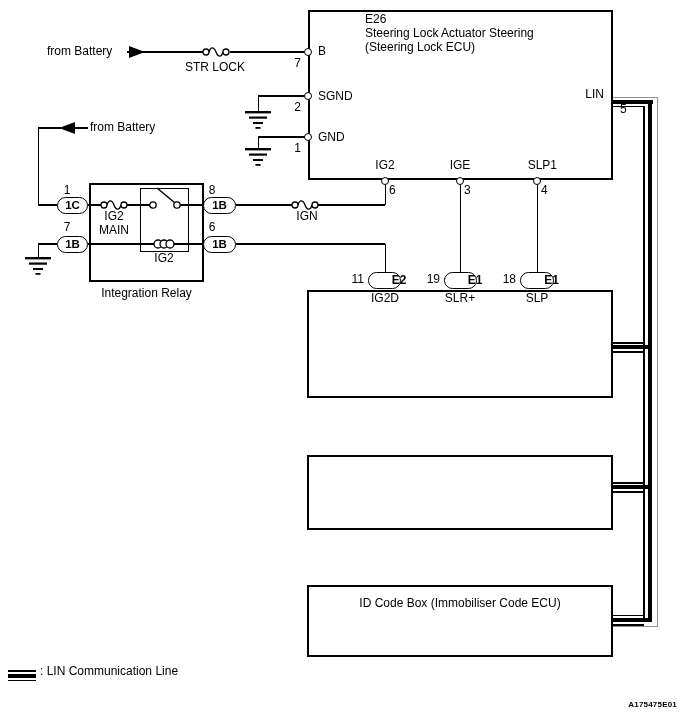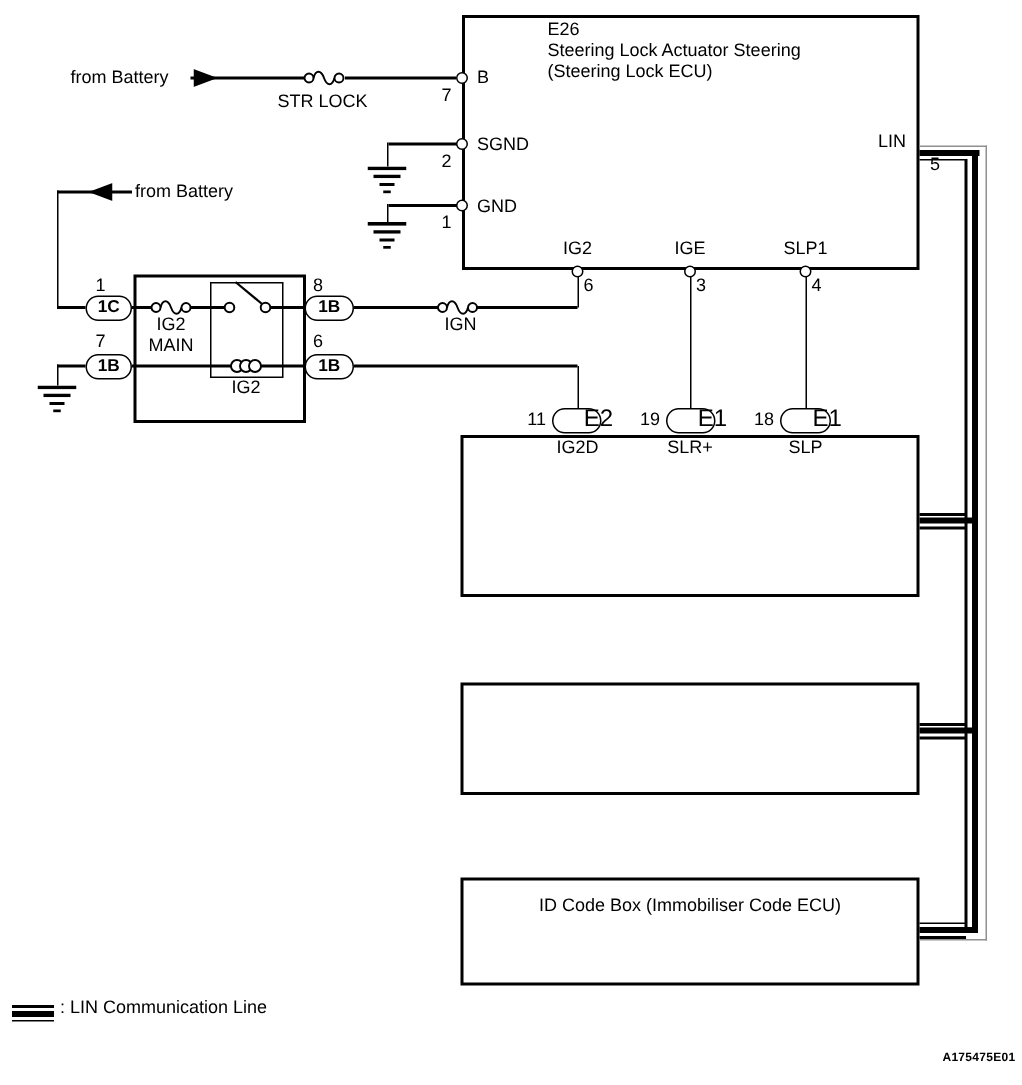--- a/index.html
+++ b/index.html
@@ -13,21 +13,21 @@
   .hl.thick{height:4px;}
   .vl.thick{width:4px;}
   .hl.gray{background:#909090;height:1px;}
   .vl.gray{background:#909090;width:1px;}
   .box{position:absolute;border:2px solid #000;box-sizing:border-box;background:transparent;}
   .box.thin{border-width:1.5px;}
   .pin{position:absolute;width:6px;height:6px;border:1.4px solid #000;border-radius:50%;background:#fff;}
   .stad{position:absolute;height:17px;border:1.8px solid #000;border-radius:10px;background:#fff;
         box-sizing:border-box;display:flex;align-items:center;justify-content:center;
         font-size:11.5px;font-weight:700;}
-  .stad.efw{font-weight:400;font-size:16px;padding-left:29px;}
+  .stad.efw{font-weight:700;font-size:12px;padding-left:29px;}
   .sym{position:absolute;}
   .code{position:absolute;font-size:8px;font-weight:700;letter-spacing:0.2px;}
 </style>
 </head>
 <body>
 
 <div id="stage">
 
   <div class="box" style="left:308px;top:10px;width:305px;height:170px;"></div>
   <div class="box" style="left:307px;top:290px;width:306px;height:108px;"></div>
@@ -178,39 +178,40 @@
   <div class="t tr" style="left:287px;top:57px;width:14px;">7</div>
   <div class="t" style="left:318px;top:90px;">SGND</div>
   <div class="t tr" style="left:287px;top:101px;width:14px;">2</div>
   <div class="t" style="left:318px;top:131px;">GND</div>
   <div class="t tr" style="left:287px;top:142px;width:14px;">1</div>
 
   <div class="t tc" style="left:365px;top:159px;width:40px;">IG2</div>
   <div class="t" style="left:389px;top:184px;">6</div>
   <div class="t tc" style="left:440px;top:159px;width:40px;">IGE</div>
   <div class="t" style="left:464px;top:184px;">3</div>
-  <div class="t tc" style="left:517px;top:159px;width:40px;">SLP1</div>
+  <div class="t tc" style="left:517px;top:159px;width:40px;text-align:right;">SLP1</div>
   <div class="t" style="left:541px;top:184px;">4</div>
 
   <div class="t tr" style="left:574px;top:88px;width:30px;">LIN</div>
   <div class="t" style="left:620px;top:103px;">5</div>
 
   <div class="t" style="left:47px;top:45px;">from Battery</div>
   <div class="t" style="left:90px;top:121px;">from Battery</div>
 
   <div class="t tc" style="left:180px;top:61px;width:70px;">STR LOCK</div>
   <div class="t tc" style="left:94px;top:210px;width:40px;">IG2</div>
   <div class="t tc" style="left:94px;top:224px;width:40px;">MAIN</div>
   <div class="t tc" style="left:287px;top:210px;width:40px;">IGN</div>
 
   <div class="t tc" style="left:61px;top:184px;width:12px;">1</div>
   <div class="t tc" style="left:61px;top:221px;width:12px;">7</div>
   <div class="t tc" style="left:206px;top:184px;width:12px;">8</div>
   <div class="t tc" style="left:206px;top:221px;width:12px;">6</div>
   <div class="t tc" style="left:144px;top:252px;width:40px;">IG2</div>
+  <div class="t tc" style="left:66px;top:287px;width:161px;">Integration Relay</div>
 
   <div class="t tr" style="left:344px;top:273px;width:20px;">11</div>
   <div class="t tc" style="left:355px;top:292px;width:60px;">IG2D</div>
   <div class="t tr" style="left:420px;top:273px;width:20px;">19</div>
   <div class="t tc" style="left:430px;top:292px;width:60px;">SLR+</div>
   <div class="t tr" style="left:496px;top:273px;width:20px;">18</div>
   <div class="t tc" style="left:507px;top:292px;width:60px;">SLP</div>
 
   <div class="t tc" style="left:307px;top:597px;width:306px;">ID Code Box (Immobiliser Code ECU)</div>
 

